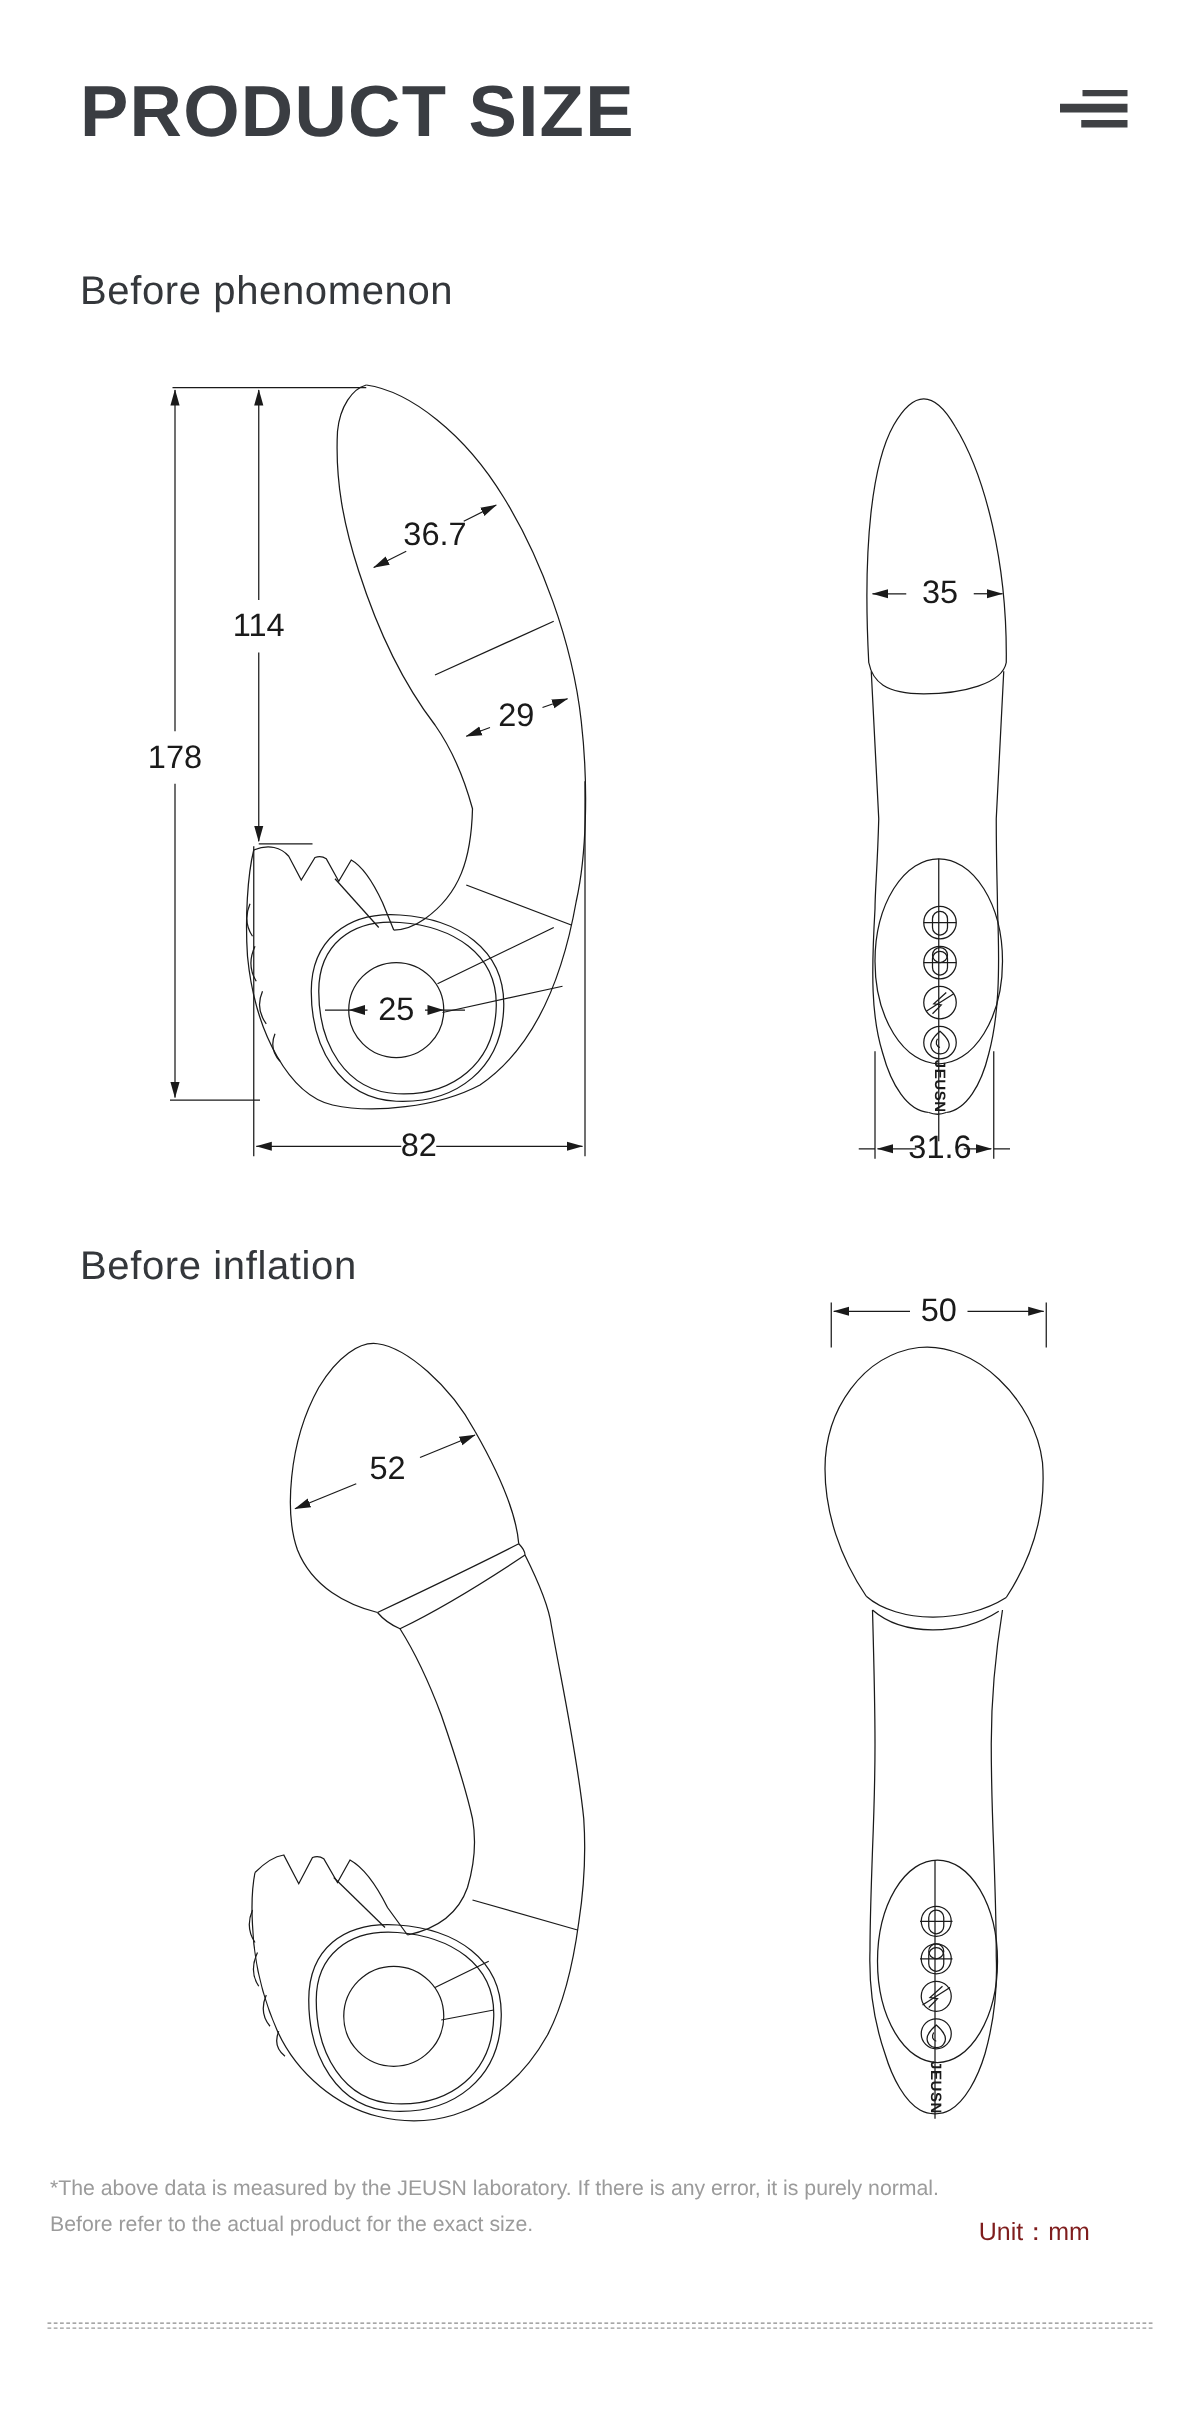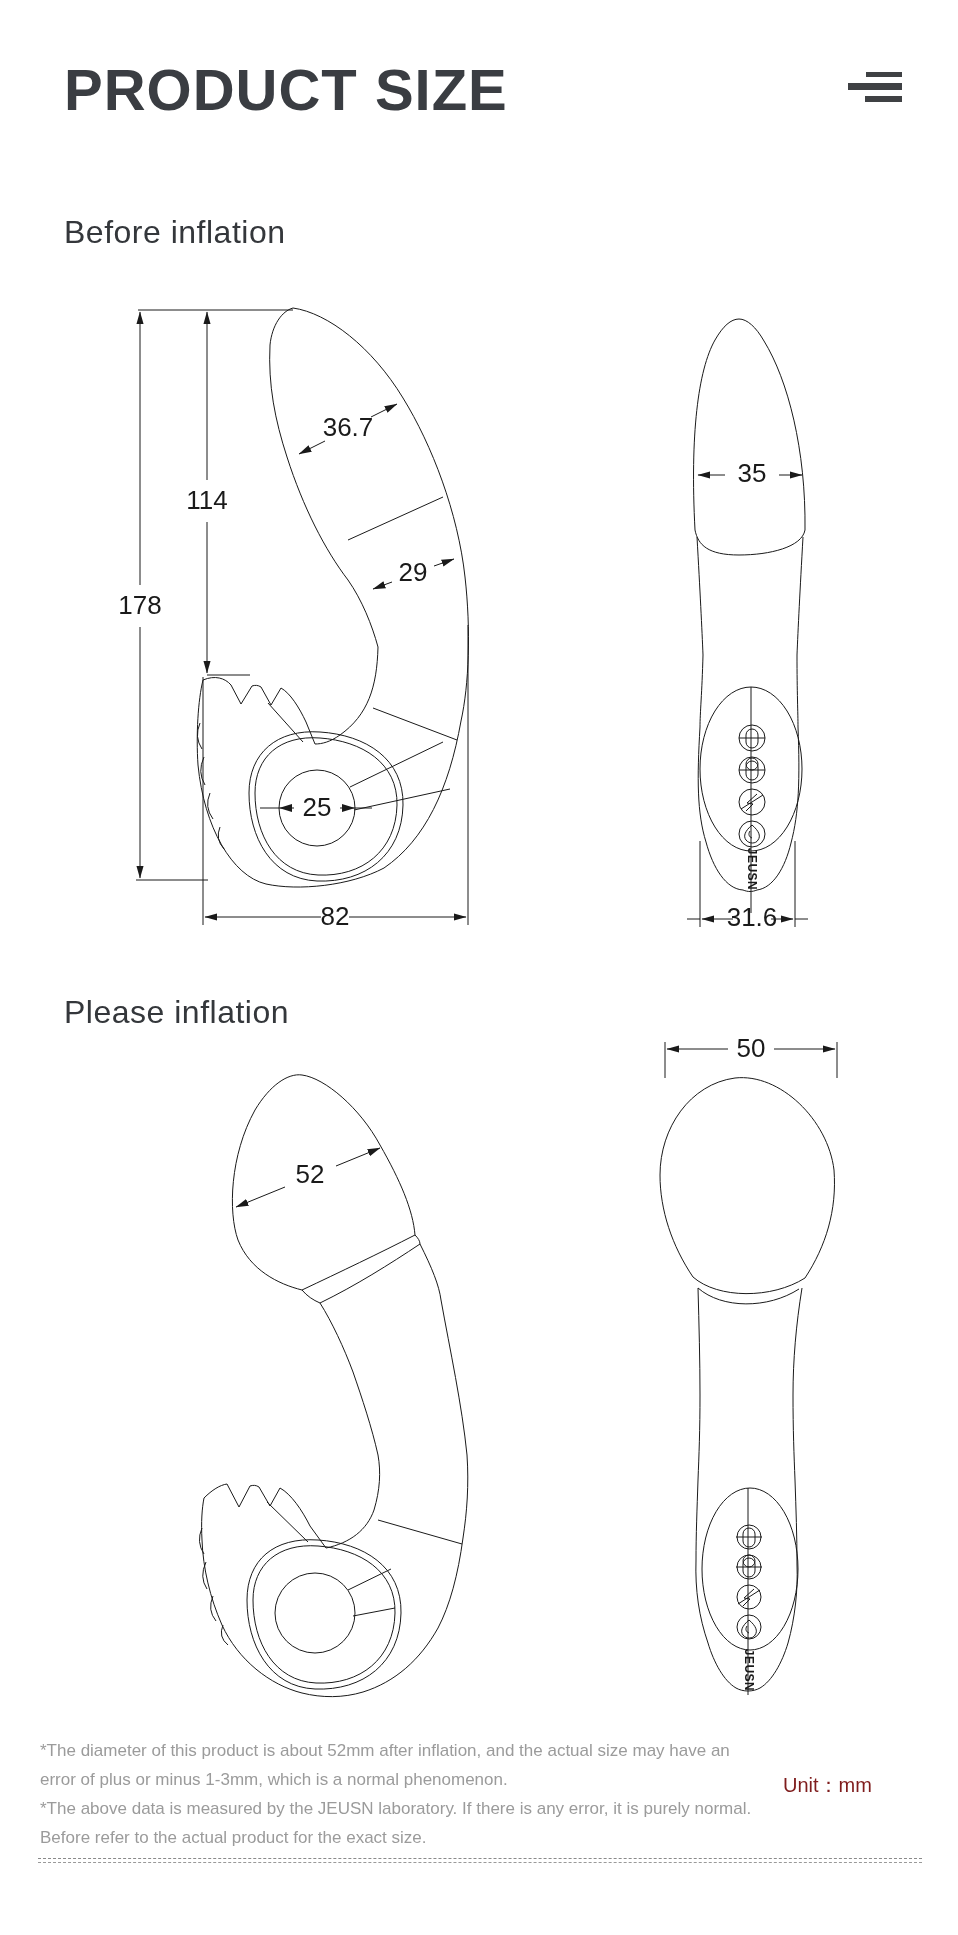--- a/index.html
+++ b/index.html
@@ -28,21 +28,21 @@
 <div class="page">
 
   <div class="abs title">PRODUCT SIZE</div>
 
   <div class="abs menu">
     <div class="b1"></div>
     <div class="b2"></div>
     <div class="b3"></div>
   </div>
 
-  <div class="abs sechead" style="left:64px;top:214px">Before inflation</div>
+  <div class="abs sechead" style="left:64px;top:214px">Before phenomenon</div>
 
   <svg class="abs" style="left:100px;top:295px" width="410" height="665" viewBox="0 0 410 665">
     <defs>
       <marker id="arwA" viewBox="0 0 12 12" refX="11.5" refY="6" markerWidth="13" markerHeight="13" orient="auto">
         <path d="M0,2.6 L12,6 L0,9.4 Z" fill="#1a1a1a"></path>
       </marker>
     </defs>
     <g class="ln">
       <path d="M193,13 C228,18 272,52 303,103 C332,150 358,218 365,282 C371,335 369,390 361,426 C349,494 325,545 284,573 C250,591 198,596 166,589 C132,581 104,532 98,470 C96,440 98,405 103,385"></path>
       <path d="M193,13 C182,16 172,30 170,50 C168,90 175,125 187,162 C203,212 225,255 248,285 C262,305 272,330 278,352 C277,392 268,420 240,440 C230,447 222,449 215,449"></path>
@@ -128,21 +128,21 @@
       <path d="M147,634 L160,634 M255,634 L268,634"></path>
       <path marker-end="url(#arwB)" d="M193,634 L162,634"></path>
       <path marker-end="url(#arwB)" d="M231,634 L253,634"></path>
     </g>
     <g class="dimtxt">
       <text x="212" y="197">35</text>
       <text x="212" y="641">31.6</text>
     </g>
   </svg>
 
-  <div class="abs sechead" style="left:64px;top:994px">Please inflation</div>
+  <div class="abs sechead" style="left:64px;top:994px">Before inflation</div>
 
   <svg class="abs" style="left:150px;top:1060px" width="350" height="680" viewBox="0 0 350 680">
     <defs>
       <marker id="arwC" viewBox="0 0 12 12" refX="11.5" refY="6" markerWidth="13" markerHeight="13" orient="auto">
         <path d="M0,2.6 L12,6 L0,9.4 Z" fill="#1a1a1a"></path>
       </marker>
     </defs>
     <g class="ln">
       <path d="M152,230 C128,224 100,210 88,180 C78,152 80,95 105,50 C120,25 138,13 152,15 C175,18 210,48 230,85 C250,120 263,150 265,175"></path>
       <path d="M152,230 C190,212 230,193 265,175 M170,243 C205,226 240,204 270,184 M152,230 C157,236 163,240 170,243 M265,175 C268,178 270,181 270,184"></path>
@@ -205,21 +205,20 @@
       <path d="M65,12 L65,48 M237,12 L237,48"></path>
       <path marker-end="url(#arwD)" d="M128,19 L67,19"></path>
       <path marker-end="url(#arwD)" d="M174,19 L235,19"></path>
     </g>
     <g class="dimtxt">
       <text x="151" y="27">50</text>
     </g>
   </svg>
 
   <div class="abs notes">
-    <p>*The diameter of this product is about 52mm after inflation, and the actual size may have an error of plus or minus 1-3mm, which is a normal phenomenon.</p>
     <p>*The above data is measured by the JEUSN laboratory. If there is any error, it is purely normal. Before refer to the actual product for the exact size.</p>
   </div>
 
   <div class="abs unit">Unit：mm</div>
 
   <div class="abs divider"></div>
 
 </div>
 
 </body></html>

